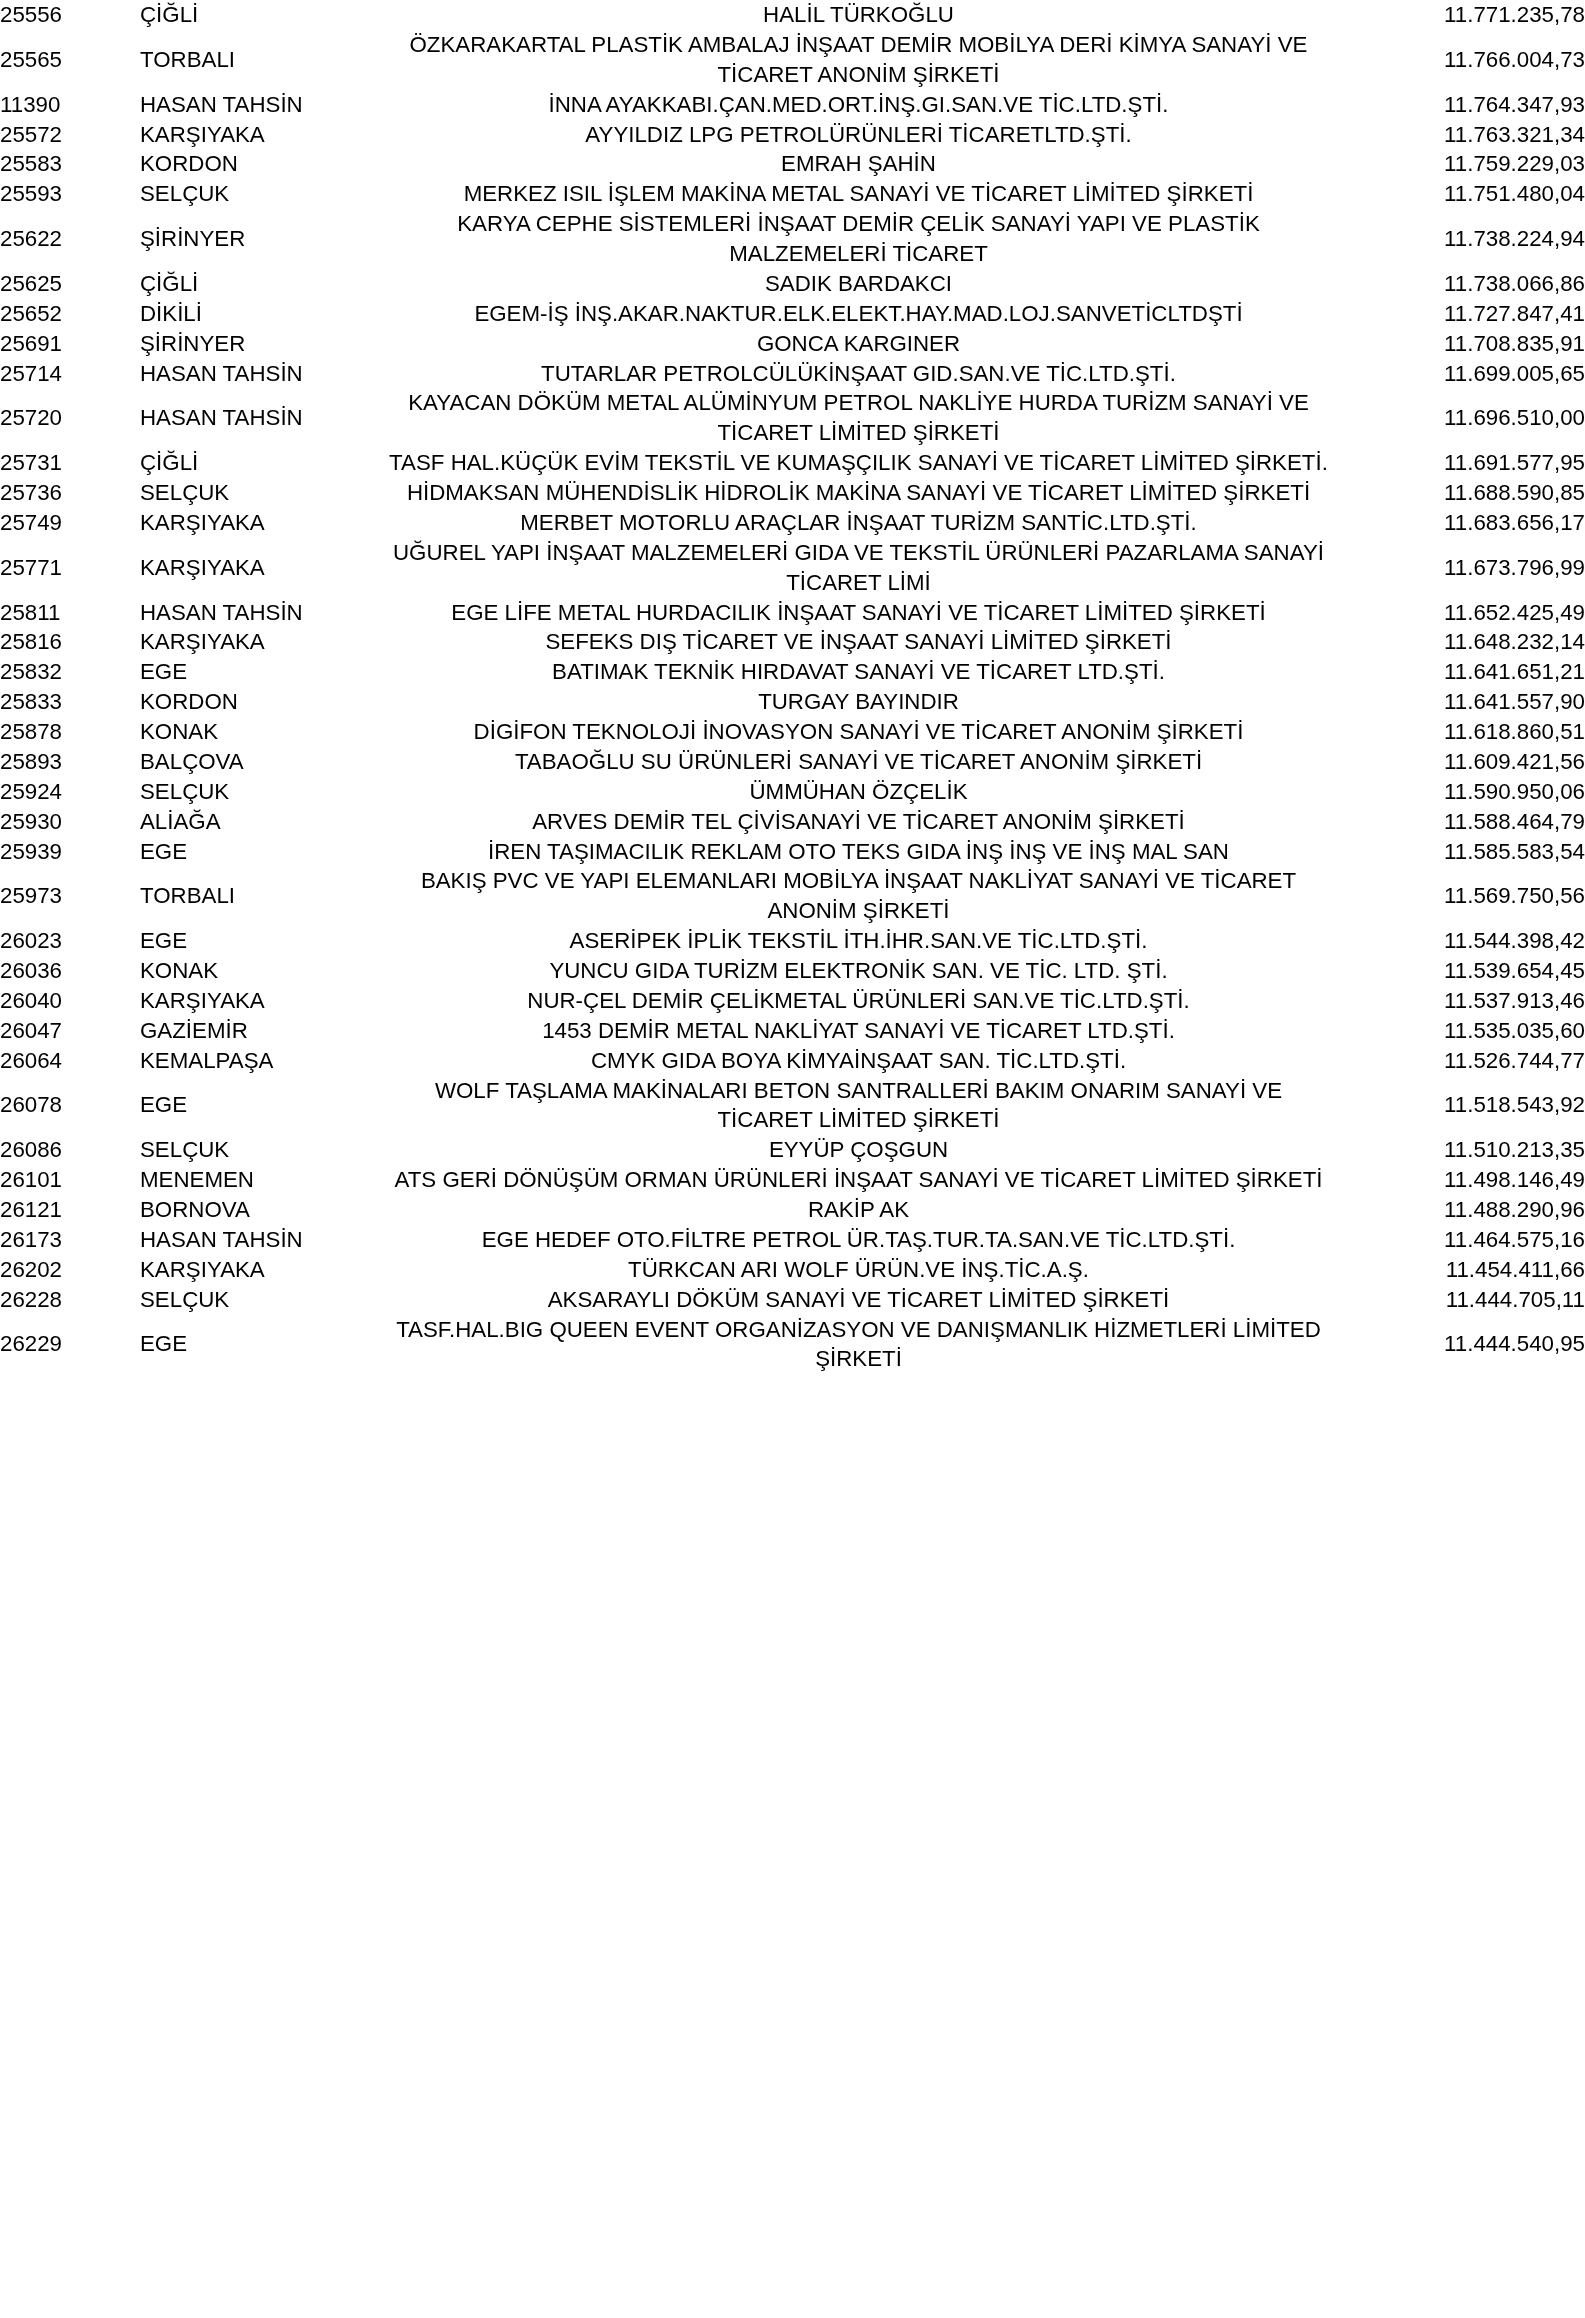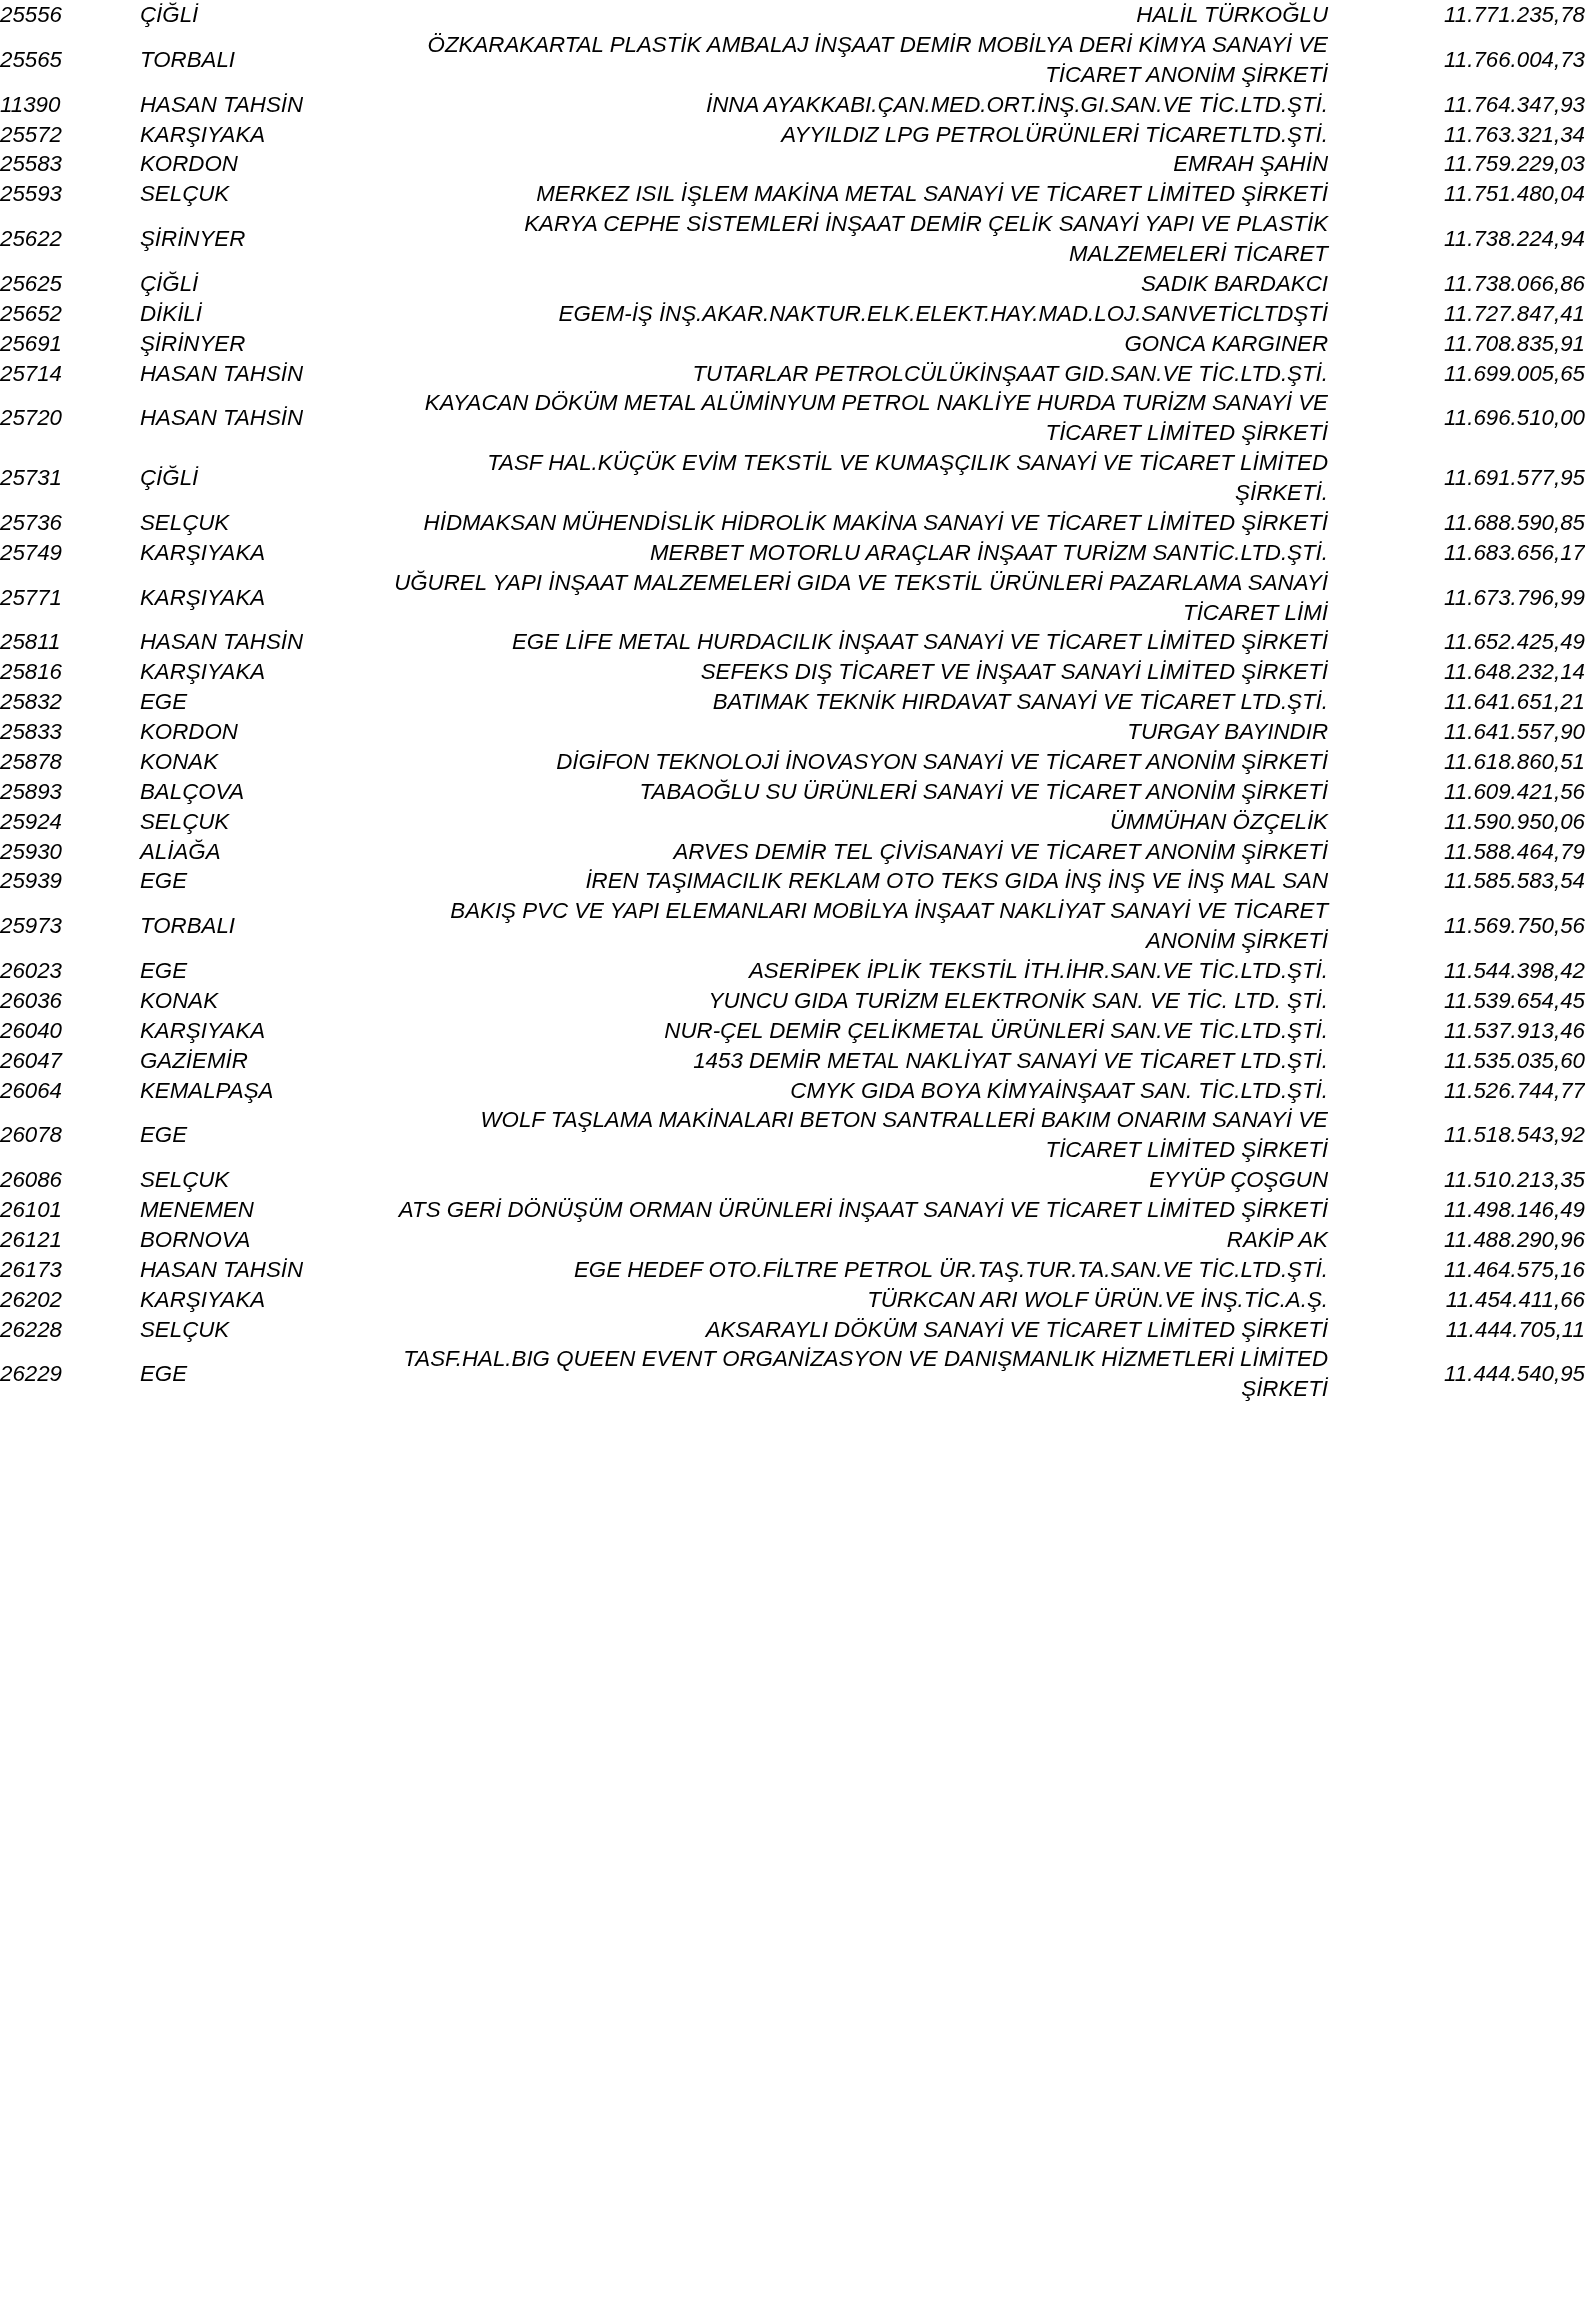--- a/index.html
+++ b/index.html
@@ -14,21 +14,20 @@
     font-family: "Liberation Sans", "DejaVu Sans", sans-serif;
     color: #000000;
     overflow: hidden;
   }
   #taxpayer-table {
     width: 1585px;
     border-collapse: collapse;
     table-layout: fixed;
     font-size: 22.3px;
     line-height: 1.34;
-    font-style: italic;
   }
   #taxpayer-table col.c-code     { width: 140px; }
   #taxpayer-table col.c-district { width: 249px; }
   #taxpayer-table col.c-name     { width: 939px; }
   #taxpayer-table col.c-amount   { width: 257px; }
 
   #taxpayer-table td {
     border: 0;
     padding: 0;
     vertical-align: middle;
@@ -45,21 +44,21 @@
   .cell-district {
     padding-left: 0px;
     padding-top: 4.5px;
     padding-bottom: 4.5px;
     text-align: left;
   }
   .cell-name {
     padding-right: 13.6px;
     padding-top: 4.5px;
     padding-bottom: 4.5px;
-    text-align: right;
+    text-align: center;
   }
   .cell-amount {
     padding-right: 29px;
     padding-top: 4.5px;
     padding-bottom: 4.5px;
     text-align: right;
     white-space: nowrap;
   }
 </style>
 </head>

